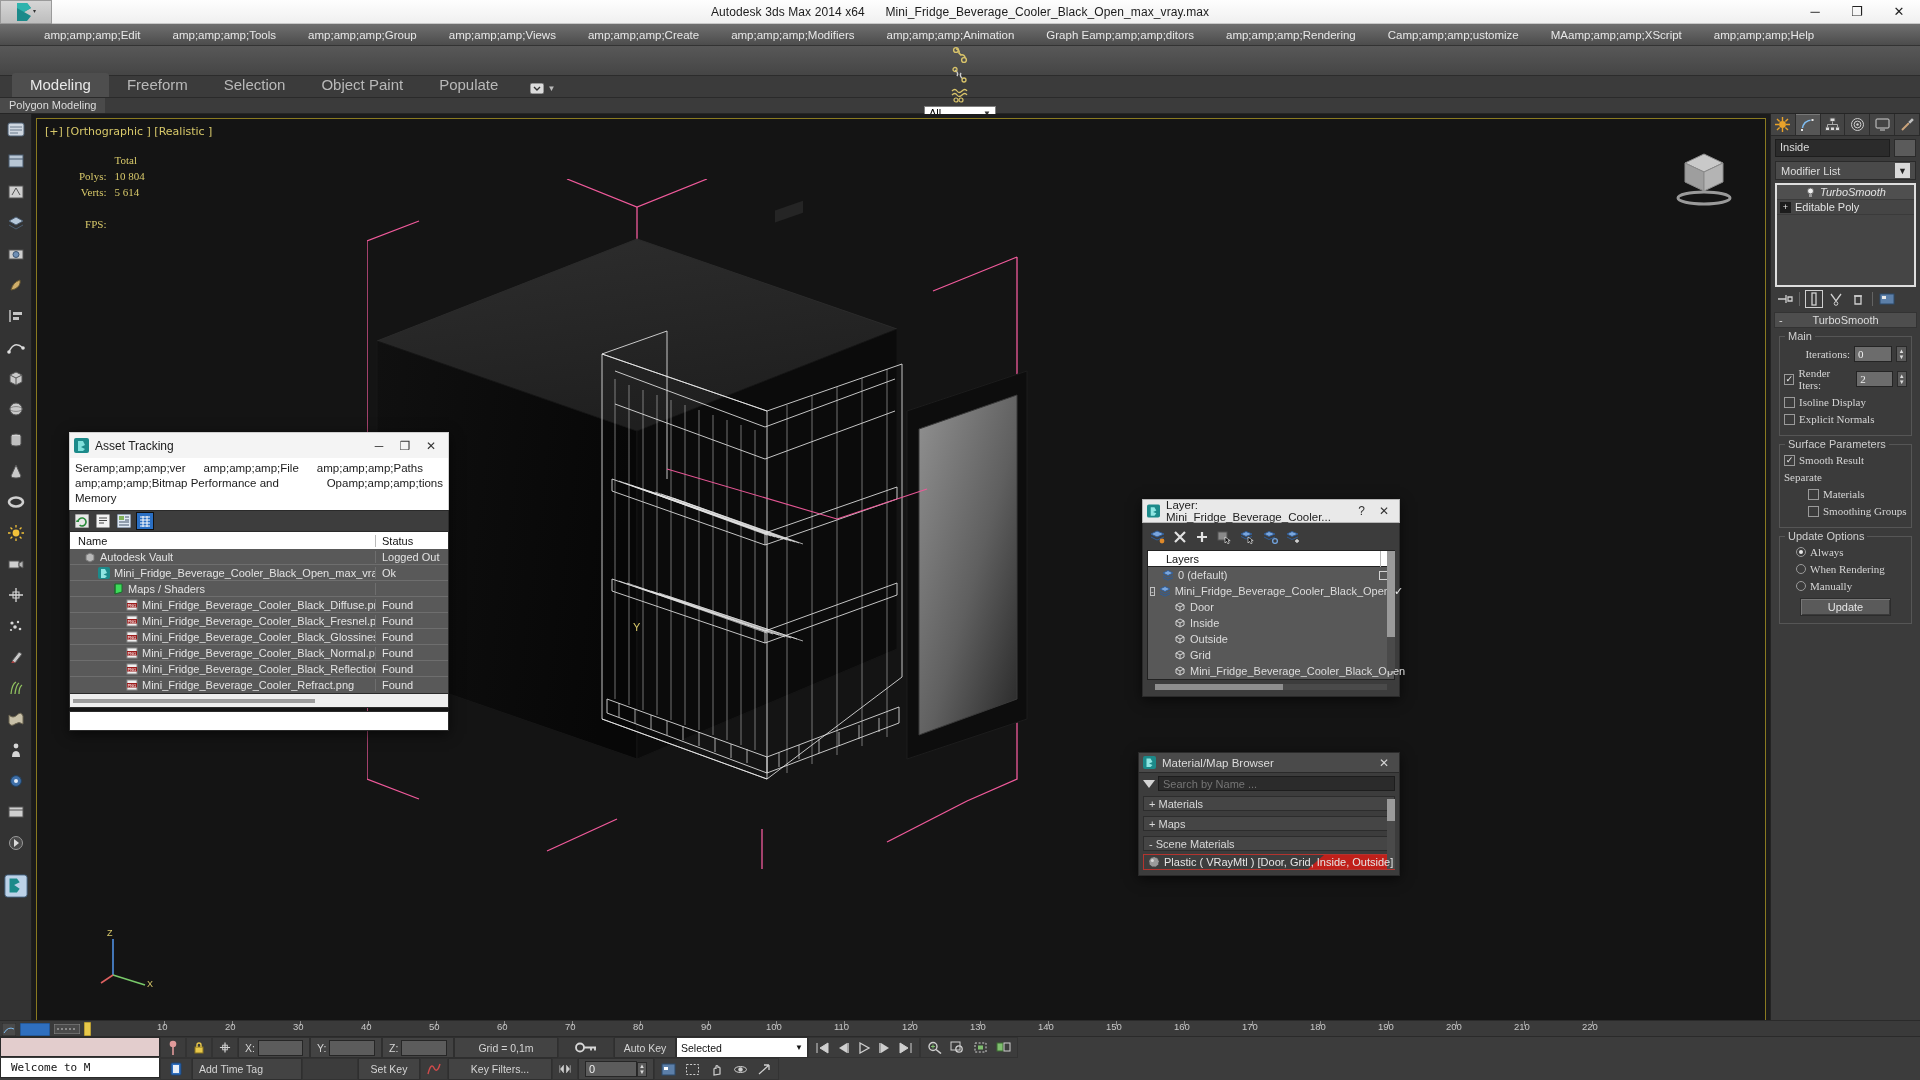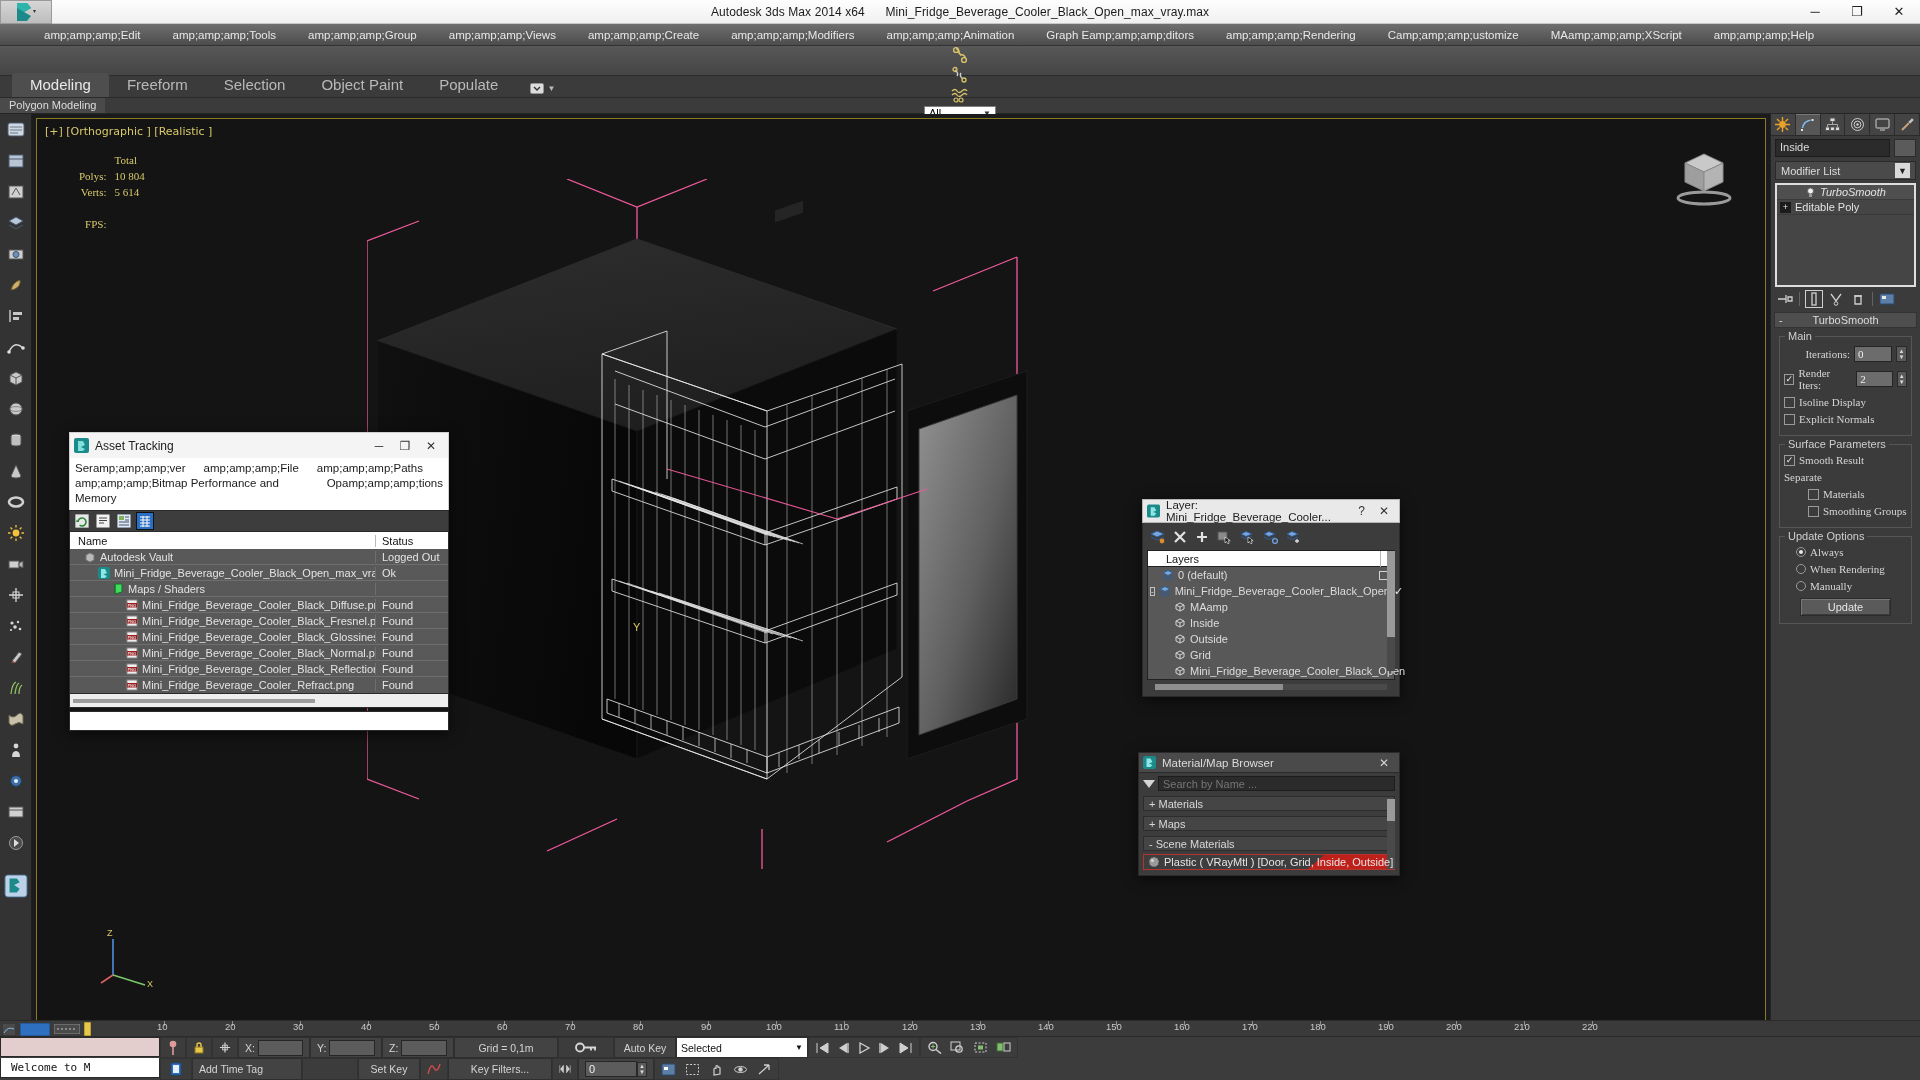--- a/index.html
+++ b/index.html
@@ -1208,21 +1208,21 @@
               <path d="M1 8.8 L6 11.2 L11 8.8" fill="none" stroke="#2f5c96"></path>
             </svg>
           <span>Mini_Fridge_Beverage_Cooler_Black_Open</span>
           <span class="tick">✓</span>
         </div>
         <div class="le-row" style="padding-left:26px">
           <svg class="ico" viewBox="0 0 12 12">
               <path d="M2 4 L6 2 L10 4 L10 8 L6 10 L2 8z" fill="none" stroke="#d5d5d5"></path>
               <path d="M2 4 L6 6 L10 4 M6 6v4" stroke="#d5d5d5" fill="none"></path>
             </svg>
-          <span>MAamp</span>
+          <span>Door</span>
         </div>
         <div class="le-row" style="padding-left:26px">
           <svg class="ico" viewBox="0 0 12 12">
               <path d="M2 4 L6 2 L10 4 L10 8 L6 10 L2 8z" fill="none" stroke="#d5d5d5"></path>
               <path d="M2 4 L6 6 L10 4 M6 6v4" stroke="#d5d5d5" fill="none"></path>
             </svg>
           <span>Inside</span>
         </div>
         <div class="le-row" style="padding-left:26px">
           <svg class="ico" viewBox="0 0 12 12">

